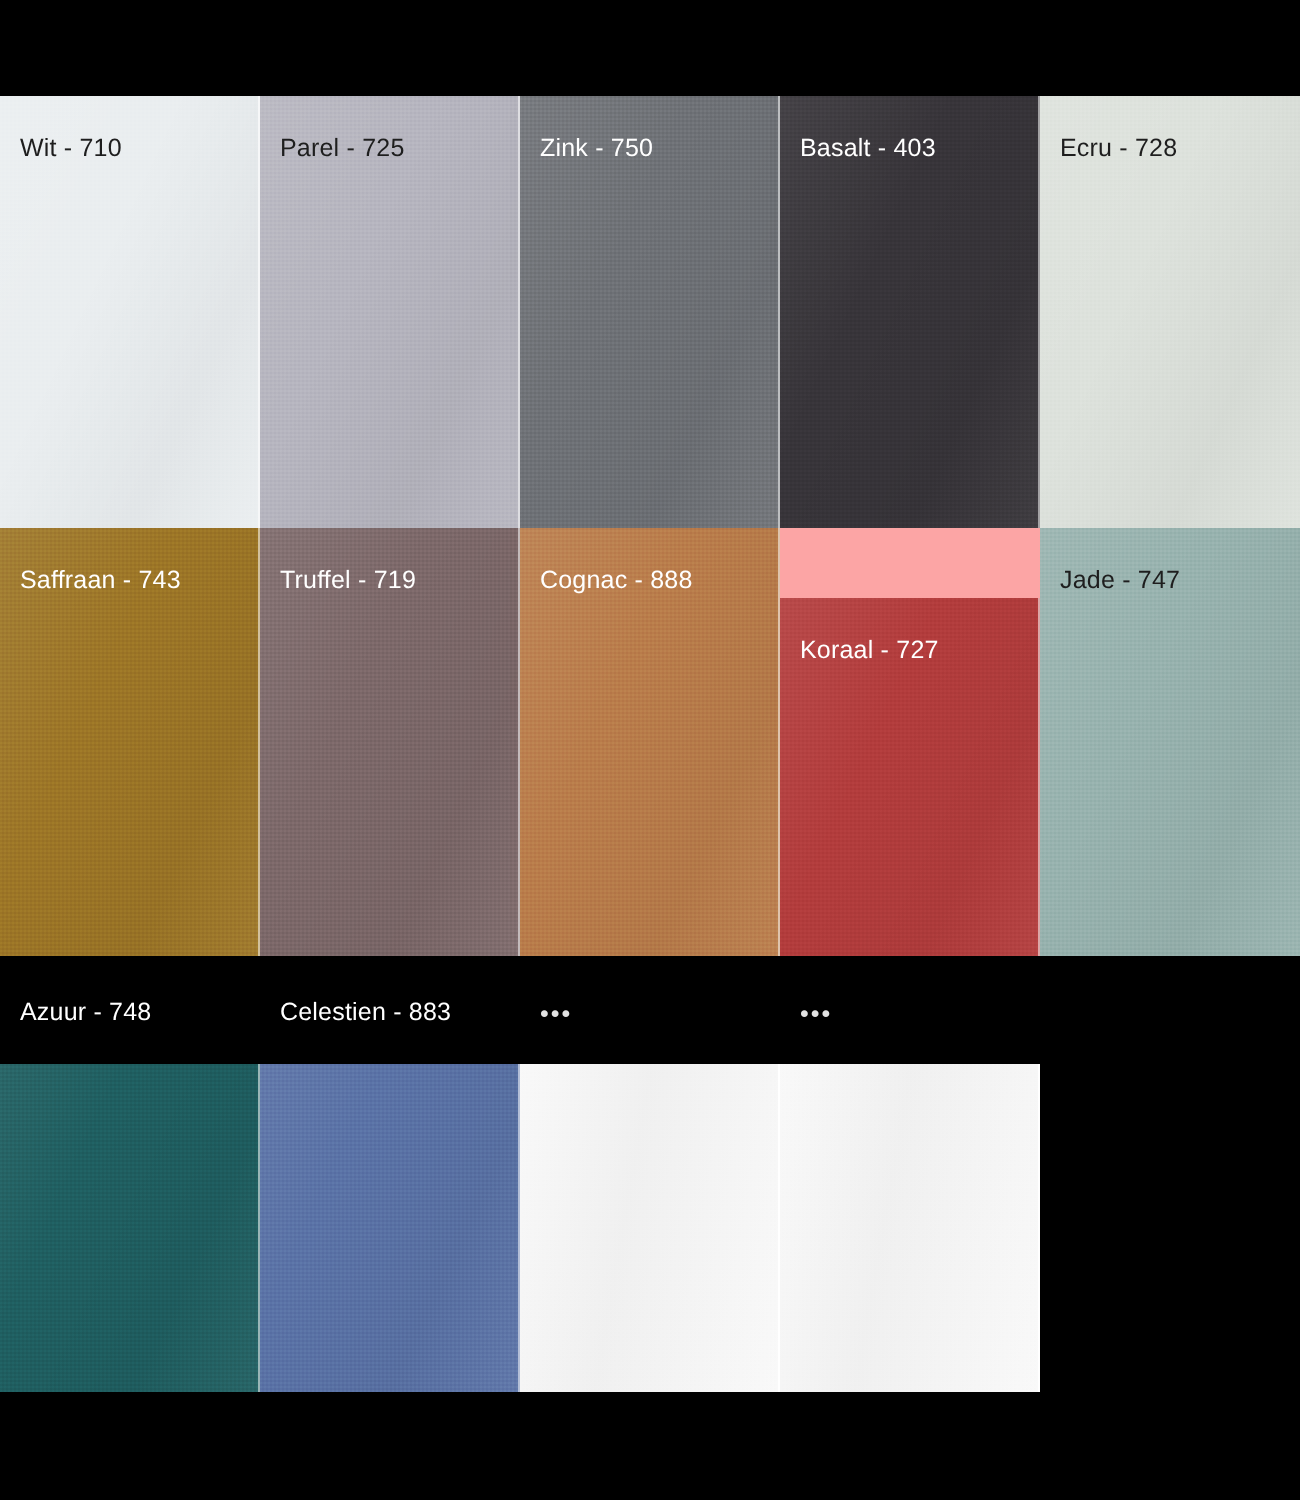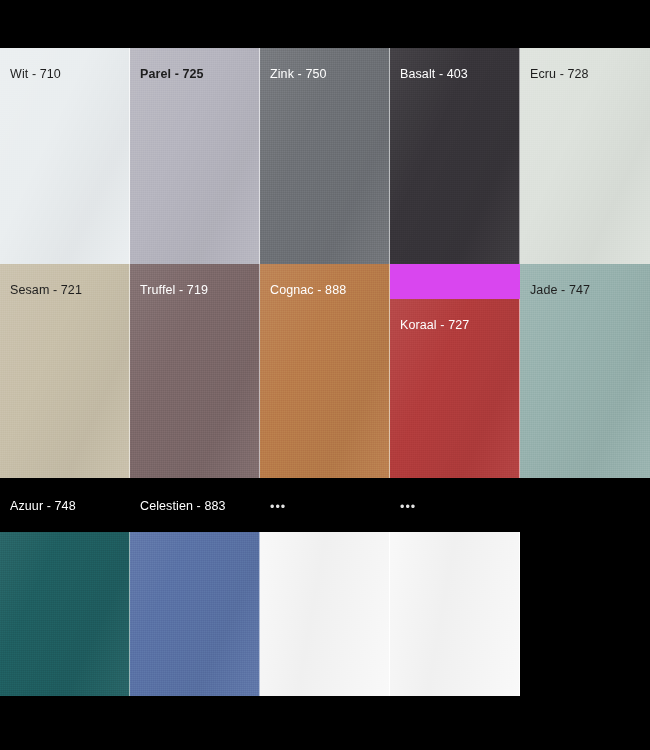--- a/index.html
+++ b/index.html
@@ -12,21 +12,21 @@
     width: 650px;
     height: 750px;
     overflow: hidden;
     font-family: "Liberation Sans", sans-serif;
   }
 
   #page {
     position: relative;
     width: 650px;
     height: 532px;
-    background: #d946ef;
+    background: #fca5a5;
   }
 
   
   .top-bar {
     position: absolute;
     top: 0;
     left: 0;
     width: 650px;
     height: 48px;
     background: #000000;
@@ -135,44 +135,44 @@
 <div id="page">
 
   <div class="top-bar"></div>
 
   <div class="swatch-grid" id="swatch-grid">
       <div class="swatch" style="background: rgb(234, 238, 240);">
         <div class="sheen"></div>
         <div class="texture"></div>
         <div class="swatch-label label-dark">Wit - 710</div>
       </div>
-      <div class="swatch" style="background: rgb(182, 181, 191); font-weight: bold;">
+      <div class="swatch" style="background: rgb(182, 181, 191);">
         <div class="sheen"></div>
         <div class="texture"></div>
         <div class="swatch-label label-dark">Parel - 725</div>
       </div>
       <div class="swatch" style="background: rgb(110, 113, 118); padding-left: 28px;">
         <div class="sheen"></div>
         <div class="texture"></div>
         <div class="swatch-label label-light">Zink - 750</div>
       </div>
       <div class="swatch" style="background: rgb(55, 52, 57);">
         <div class="sheen"></div>
         <div class="texture"></div>
         <div class="swatch-label label-light">Basalt - 403</div>
       </div>
       <div class="swatch" style="background: rgb(221, 226, 220);">
         <div class="sheen"></div>
         <div class="texture"></div>
         <div class="swatch-label label-dark">Ecru - 728</div>
       </div>
-      <div class="swatch" style="background: rgb(200, 191, 169);">
-        <div class="sheen"></div>
-        <div class="texture"></div>
-        <div class="swatch-label label-dark">Sesam - 721</div>
+      <div class="swatch" style="background: rgb(156, 117, 38);">
+        <div class="sheen"></div>
+        <div class="texture"></div>
+        <div class="swatch-label label-light">Saffraan - 743</div>
       </div>
       <div class="swatch" style="background: rgb(124, 104, 105);">
         <div class="sheen"></div>
         <div class="texture"></div>
         <div class="swatch-label label-light">Truffel - 719</div>
       </div>
       <div class="swatch" style="background: rgb(185, 124, 74);">
         <div class="sheen"></div>
         <div class="texture"></div>
         <div class="swatch-label label-light">Cognac - 888</div>

